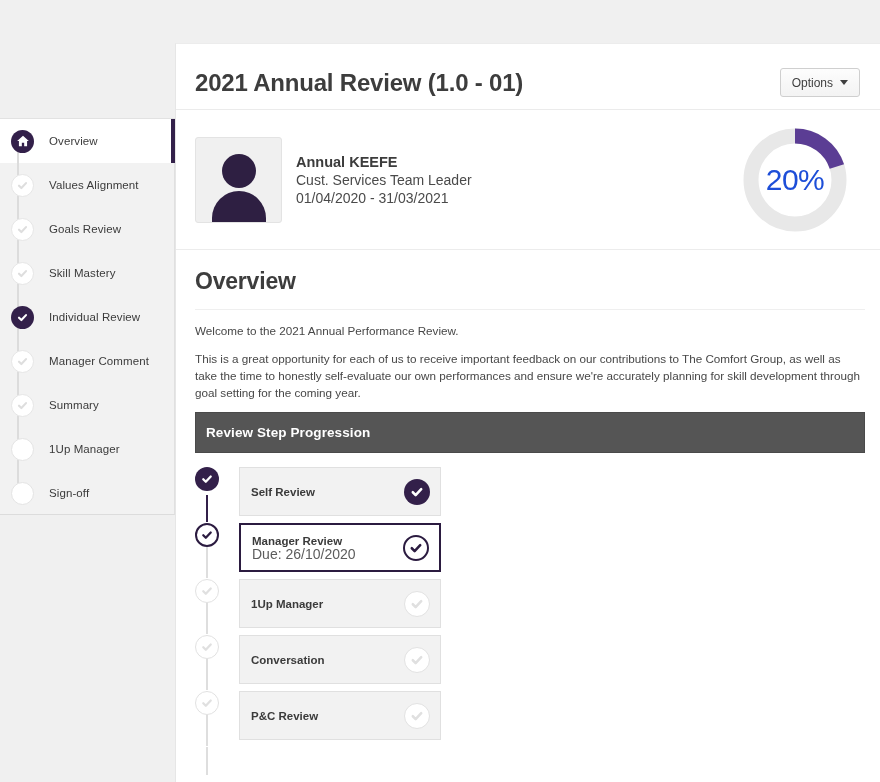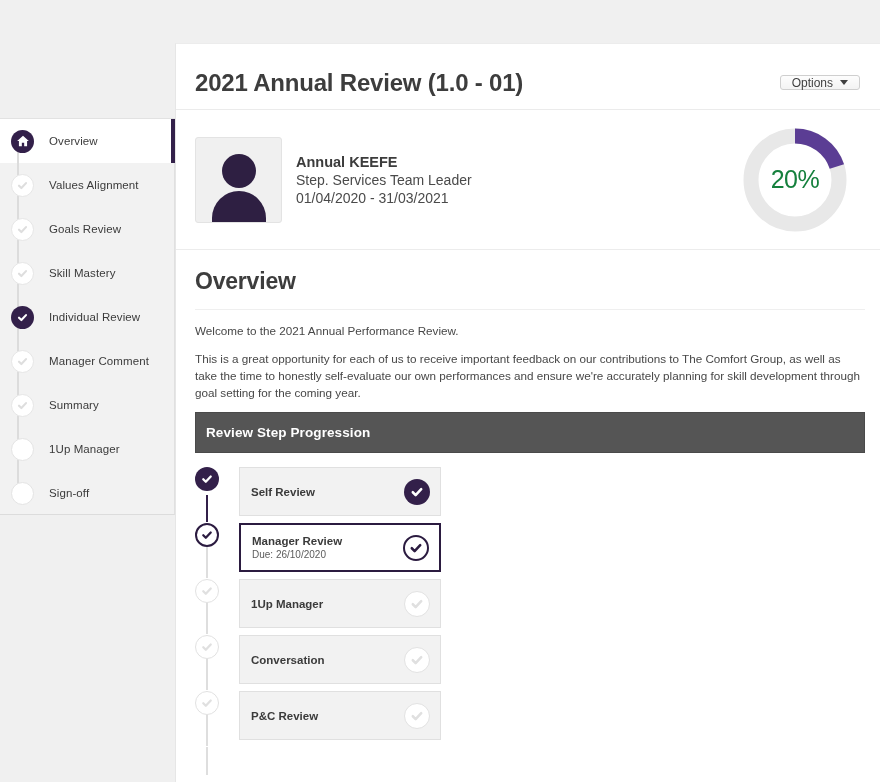--- a/index.html
+++ b/index.html
@@ -99,21 +99,21 @@
     font-size: 24px;
     font-weight: bold;
     color: #3d3d3d;
     letter-spacing: -.2px;
     flex: 1;
   }
   #options-button {
     border: 1px solid #cfcfcf;
     border-radius: 3px;
     background: linear-gradient(#fdfdfd, #f3f3f3);
-    height: 15px;
+    height: 29px;
     padding: 0 11px;
     display: flex; align-items: center; gap: 7px;
     font-size: 12px; color: #3f3f3f;
     cursor: pointer;
   }
   .caret-down {
     width: 0; height: 0;
     border-left: 4.5px solid transparent;
     border-right: 4.5px solid transparent;
     border-top: 5px solid #3f3f3f;
@@ -162,21 +162,21 @@
   #progress-ring {
     position: relative;
     width: 108px; height: 108px;
     flex: 0 0 108px;
   }
   #progress-ring svg { display: block; }
   #progress-value {
     position: absolute;
     inset: 0;
     display: flex; align-items: center; justify-content: center;
-    font-size: 25px; color: #15803d;
+    font-size: 30px; color: #1d4ed8;
     letter-spacing: -.5px;
   }
 
   
   #content { padding: 18px 15px 0 19px; }
   #section-title {
     font-size: 23px; font-weight: bold; color: #3d3d3d;
     letter-spacing: -.2px;
     padding-bottom: 14px;
     border-bottom: 1px solid #efefef;
@@ -246,21 +246,21 @@
   .step-card.active {
     background: #ffffff;
     border: 2px solid #2b1b40;
   }
   .step-card .txt { flex: 1; }
   .step-name {
     font-size: 11.5px; font-weight: bold; color: #3b3b3b;
     line-height: 14px;
   }
   .step-due {
-    font-size: 10px; color: #5c5c5c; line-height: 13px;
+    font-size: 14px; color: #5c5c5c; line-height: 13px;
   }
   .step-check {
     width: 26px; height: 26px;
     border-radius: 50%;
     flex: 0 0 26px;
     display: flex; align-items: center; justify-content: center;
   }
   .step-check.filled  { background: #33204a; }
   .step-check.current { background: #ffffff; border: 2px solid #2b1b40; }
   .step-check.muted   { background: #ffffff; border: 1px solid #e2e2e2; }
@@ -374,21 +374,21 @@
       </div>
     </div>
 
     <div id="person-strip">
       <div id="avatar">
         <div class="head"></div>
         <div class="body"></div>
       </div>
       <div id="person-info">
         <div id="person-name">Annual KEEFE</div>
-        <div id="person-role">Step. Services Team Leader</div>
+        <div id="person-role">Cust. Services Team Leader</div>
         <div id="person-dates">01/04/2020 - 31/03/2021</div>
       </div>
       <div id="progress-ring">
         <svg width="108" height="108" viewBox="0 0 108 108">
           <circle id="ring-track" cx="54" cy="54" r="44" fill="none" stroke="#e8e8e8" stroke-width="15"></circle>
           <circle id="ring-fill" cx="54" cy="54" r="44" fill="none" stroke="#5b3d94" stroke-width="15" transform="rotate(-90 54 54)" stroke-linecap="butt" stroke-dasharray="276.46015351590177" stroke-dashoffset="221.16812281272144"></circle>
         </svg>
         <div id="progress-value">20%</div>
       </div>
     </div>

